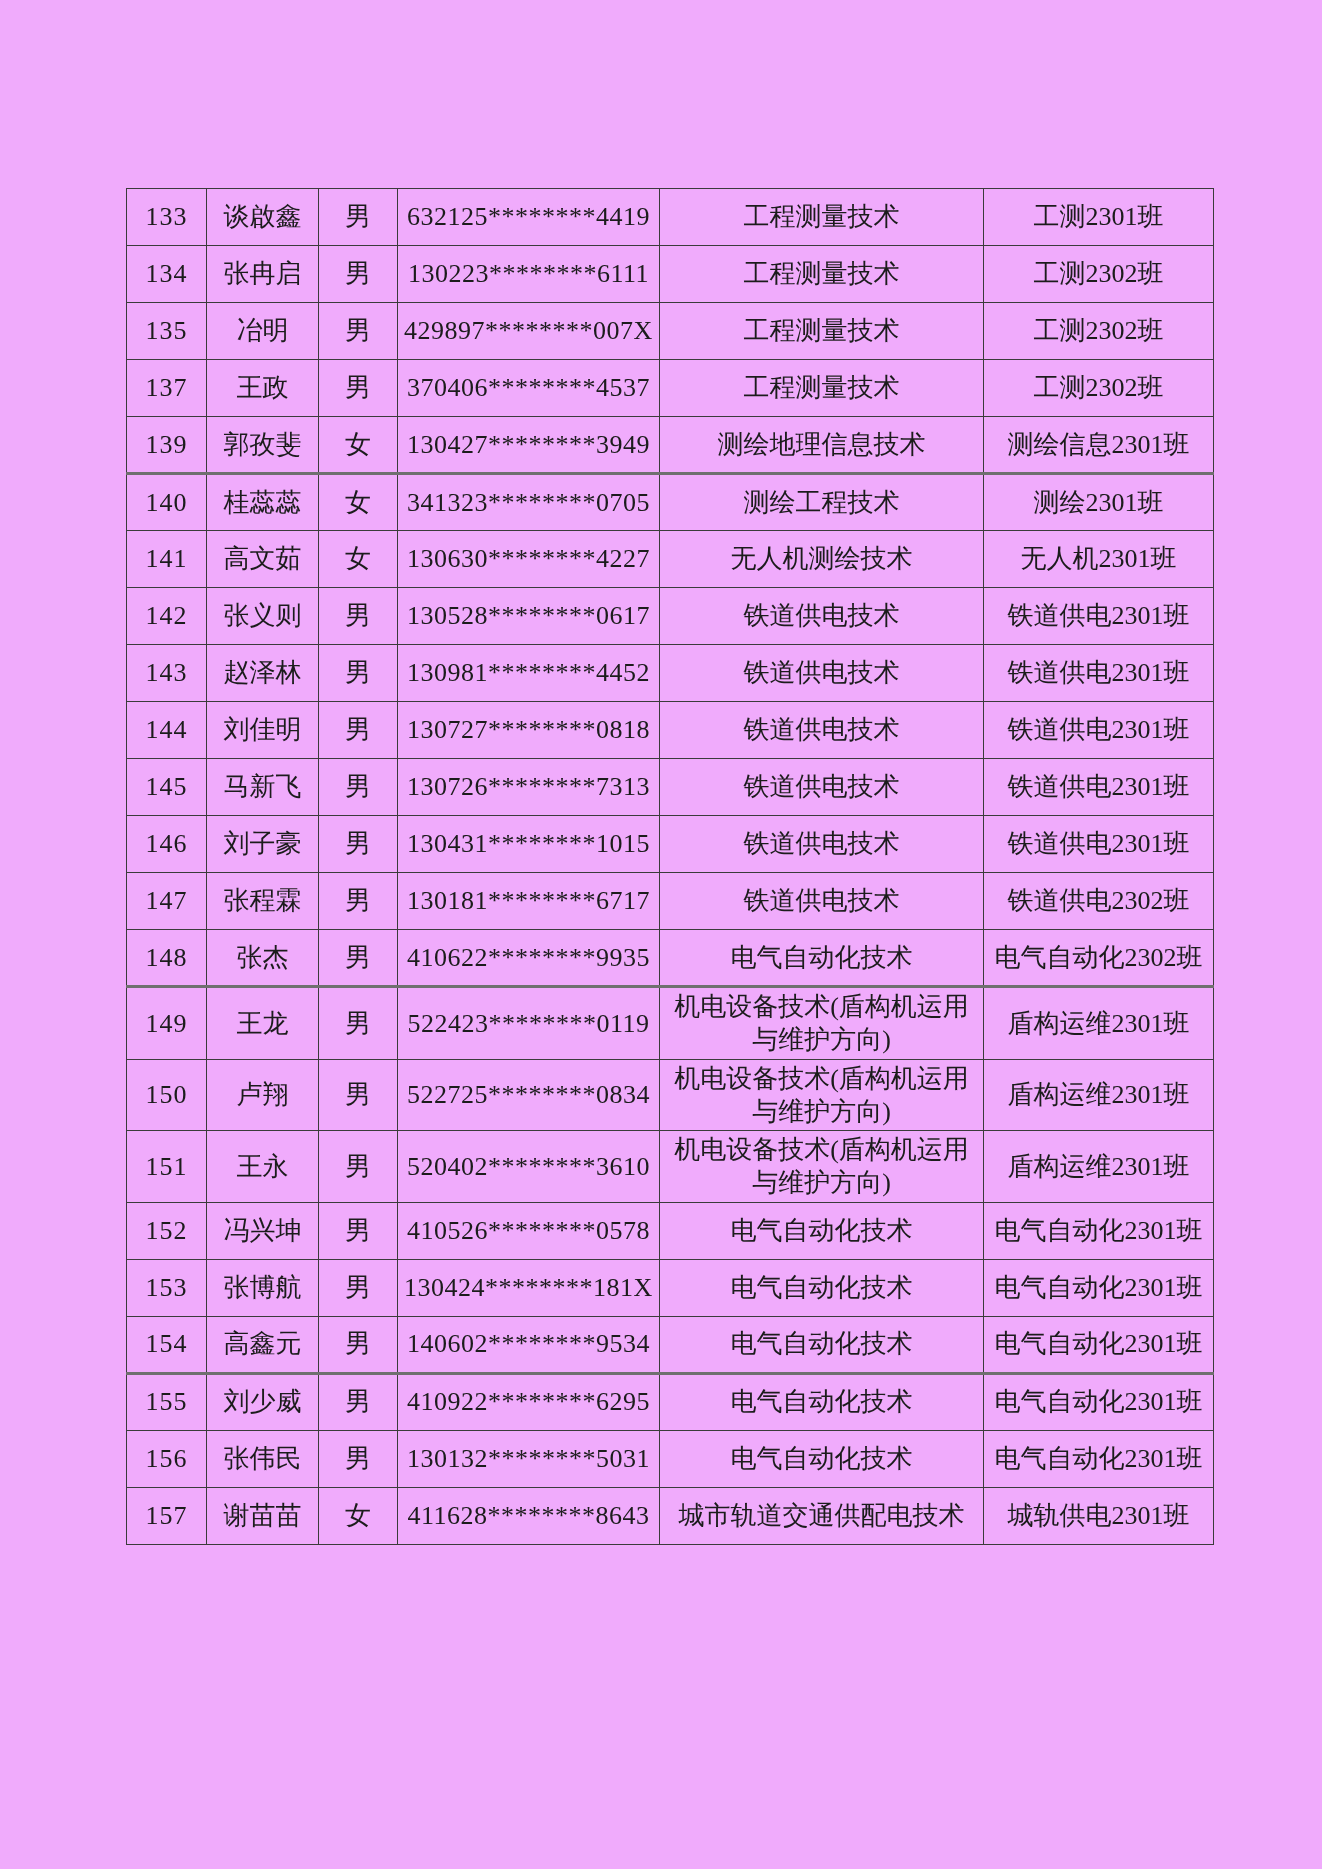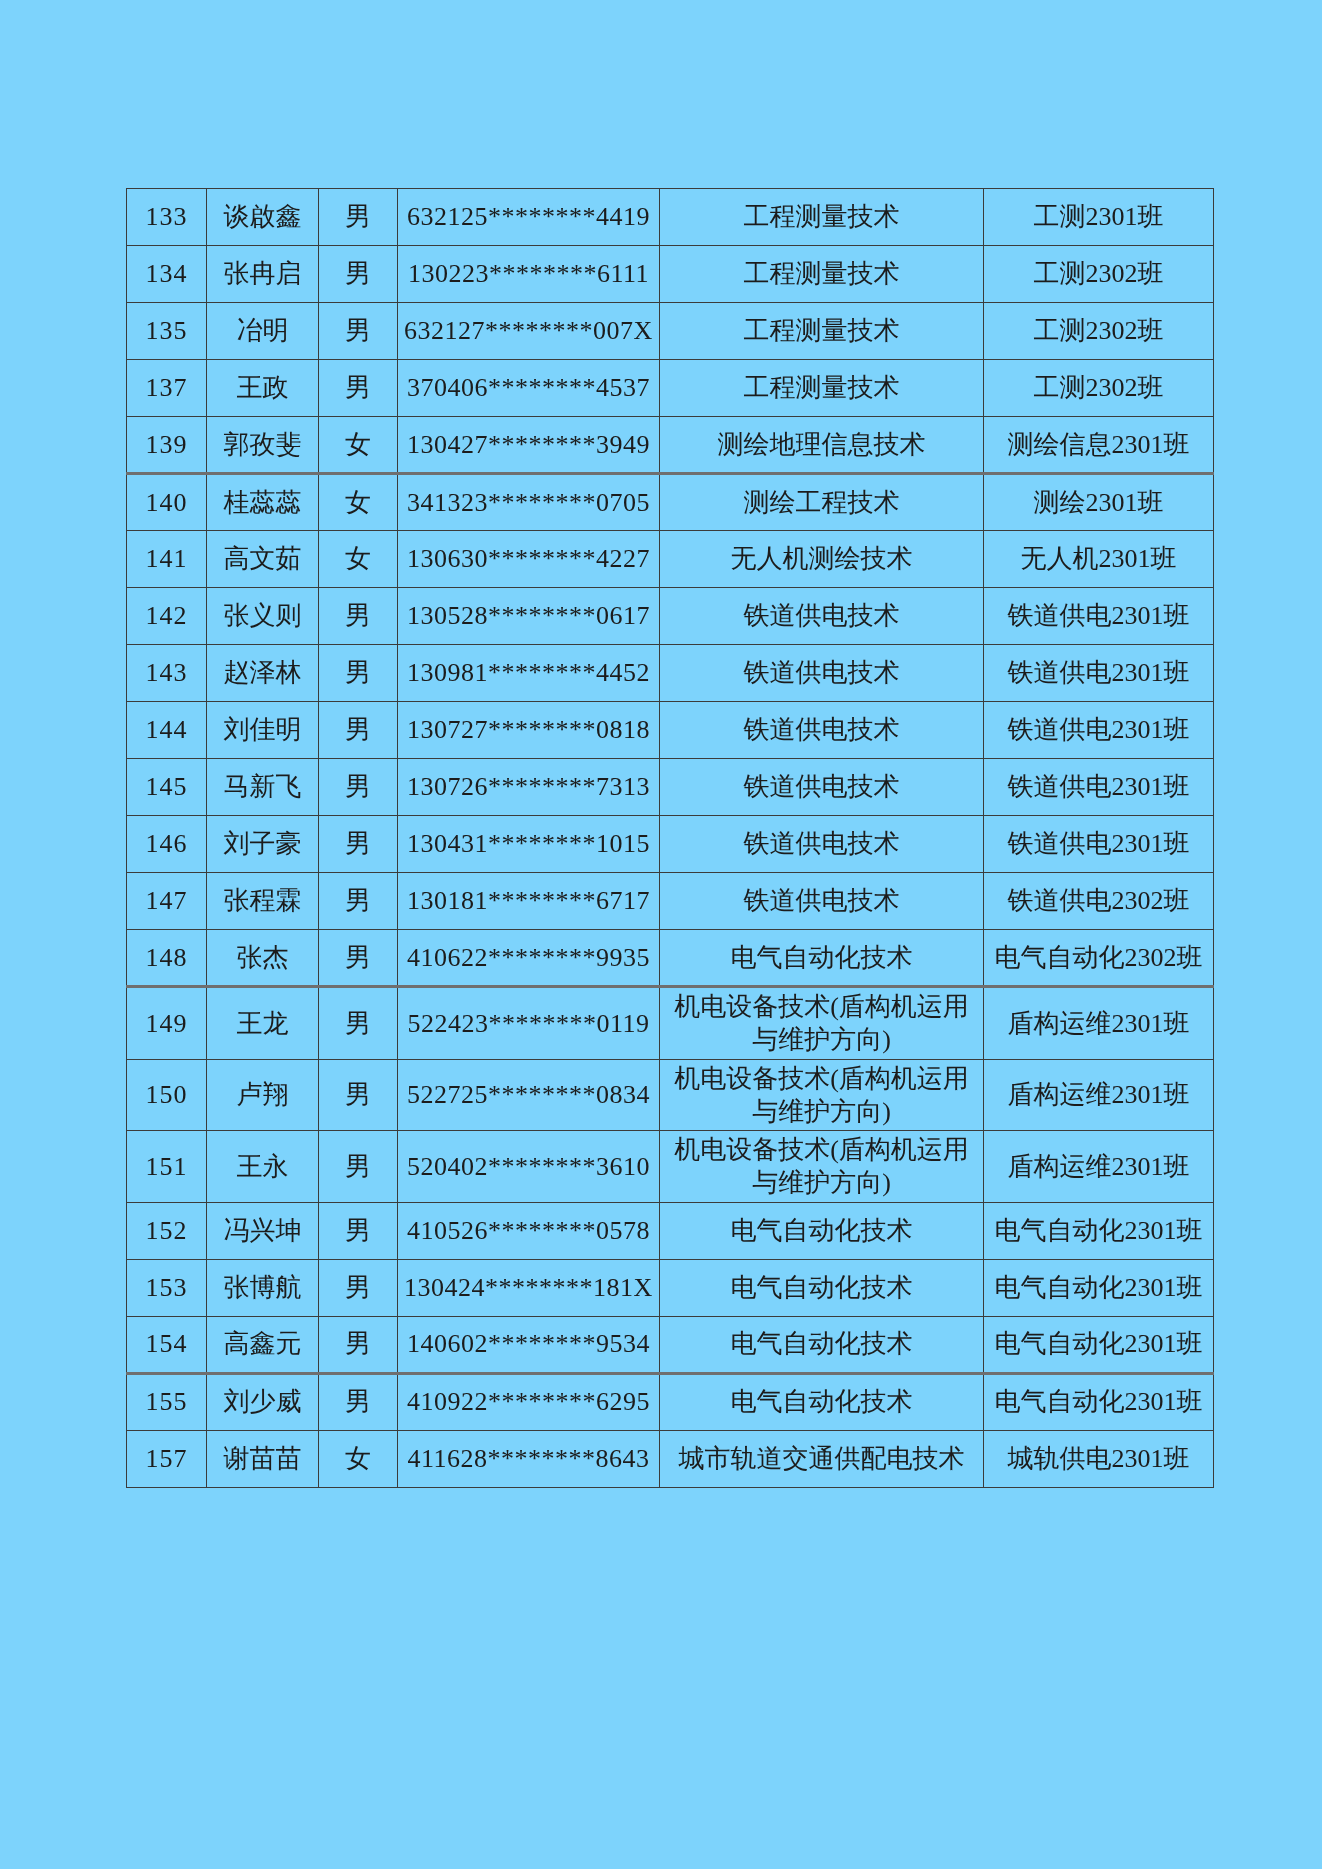--- a/index.html
+++ b/index.html
@@ -9,21 +9,21 @@
   }
   body {
     width: 1322px;
     height: 1869px;
     position: relative;
     overflow: hidden;
   }
   .page {
     position: absolute;
     inset: 0;
-    background: #7dd3fc;
+    background: #f0abfc;
     padding-left: 32px;
   }
   table.roster {
     position: absolute;
     left: 126px;
     top: 188px;
     width: 1087px;
     border-collapse: collapse;
     table-layout: fixed;
     font-family: "Liberation Serif", "DejaVu Serif", serif;
@@ -71,21 +71,21 @@
           <td class="c-name">张冉启</td>
           <td class="c-gender">男</td>
           <td class="c-id">130223********6111</td>
           <td class="c-major">工程测量技术</td>
           <td class="c-class">工测2302班</td>
         </tr>
         <tr class="row">
           <td class="c-no">135</td>
           <td class="c-name">冶明</td>
           <td class="c-gender">男</td>
-          <td class="c-id">632127********007X</td>
+          <td class="c-id">429897********007X</td>
           <td class="c-major">工程测量技术</td>
           <td class="c-class">工测2302班</td>
         </tr>
         <tr class="row">
           <td class="c-no">137</td>
           <td class="c-name">王政</td>
           <td class="c-gender">男</td>
           <td class="c-id">370406********4537</td>
           <td class="c-major">工程测量技术</td>
           <td class="c-class">工测2302班</td>
@@ -216,20 +216,28 @@
           <td class="c-gender">男</td>
           <td class="c-id">140602********9534</td>
           <td class="c-major">电气自动化技术</td>
           <td class="c-class">电气自动化2301班</td>
         </tr>
         <tr class="row thick">
           <td class="c-no">155</td>
           <td class="c-name">刘少威</td>
           <td class="c-gender">男</td>
           <td class="c-id">410922********6295</td>
+          <td class="c-major">电气自动化技术</td>
+          <td class="c-class">电气自动化2301班</td>
+        </tr>
+        <tr class="row">
+          <td class="c-no">156</td>
+          <td class="c-name">张伟民</td>
+          <td class="c-gender">男</td>
+          <td class="c-id">130132********5031</td>
           <td class="c-major">电气自动化技术</td>
           <td class="c-class">电气自动化2301班</td>
         </tr>
         <tr class="row">
           <td class="c-no">157</td>
           <td class="c-name">谢苗苗</td>
           <td class="c-gender">女</td>
           <td class="c-id">411628********8643</td>
           <td class="c-major">城市轨道交通供配电技术</td>
           <td class="c-class">城轨供电2301班</td>

